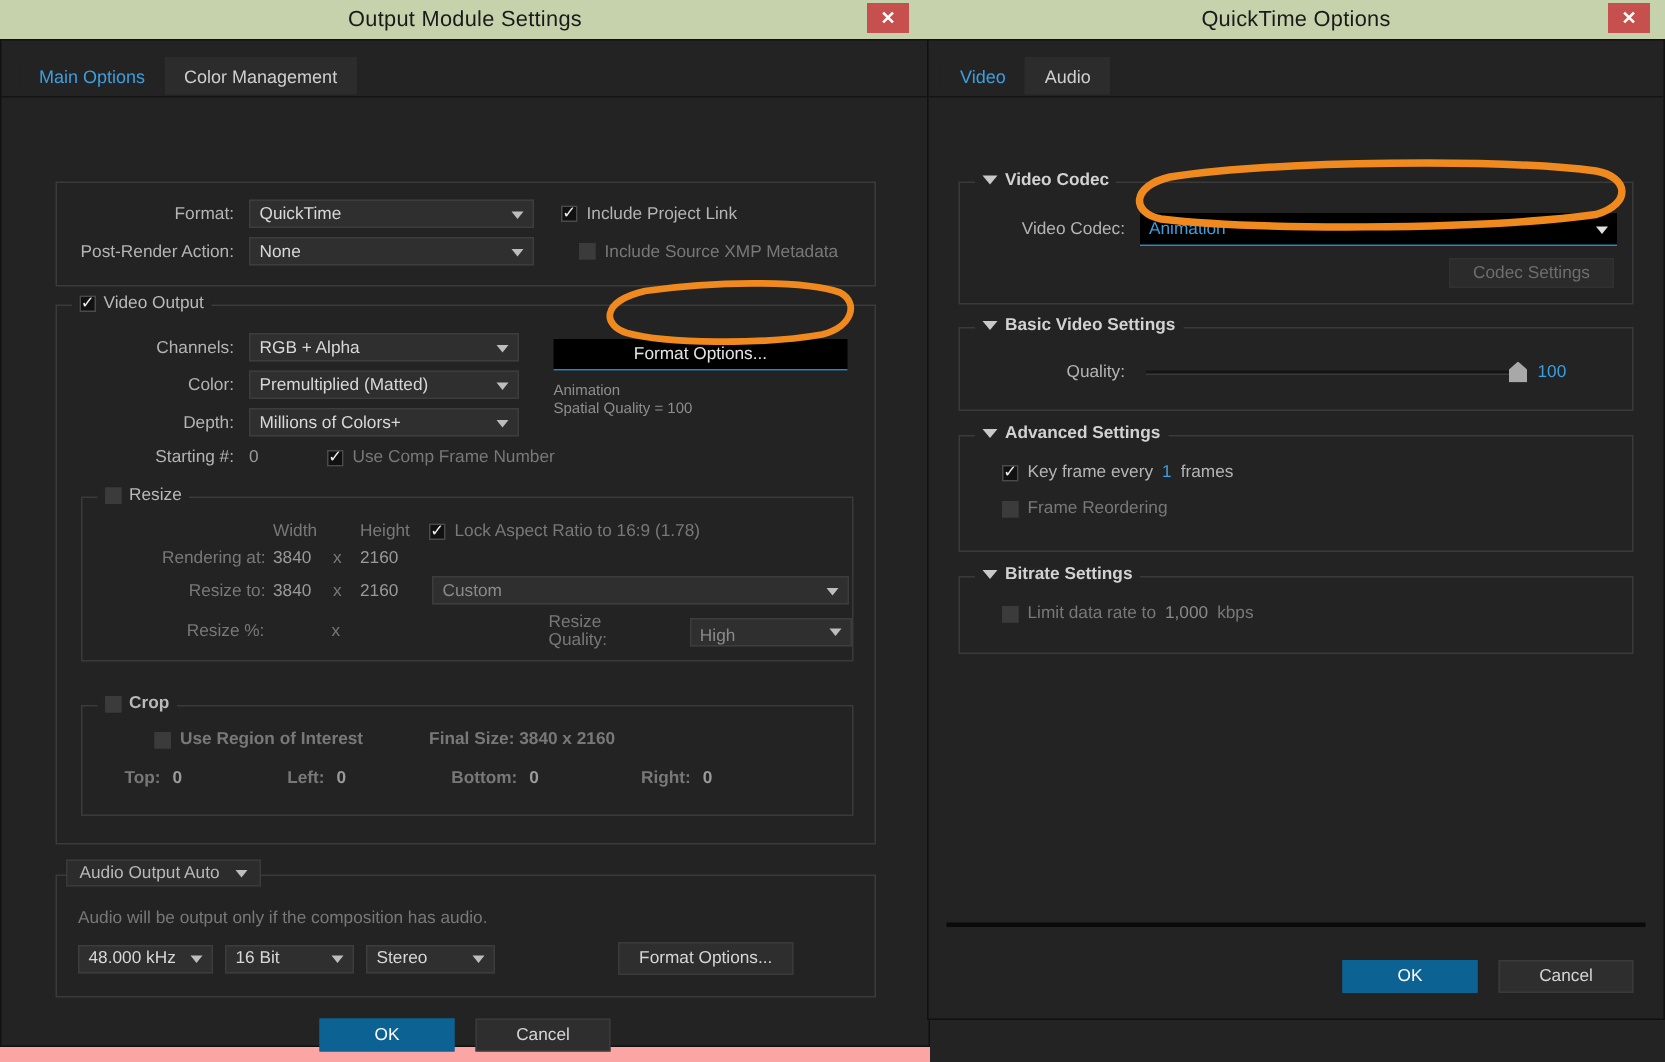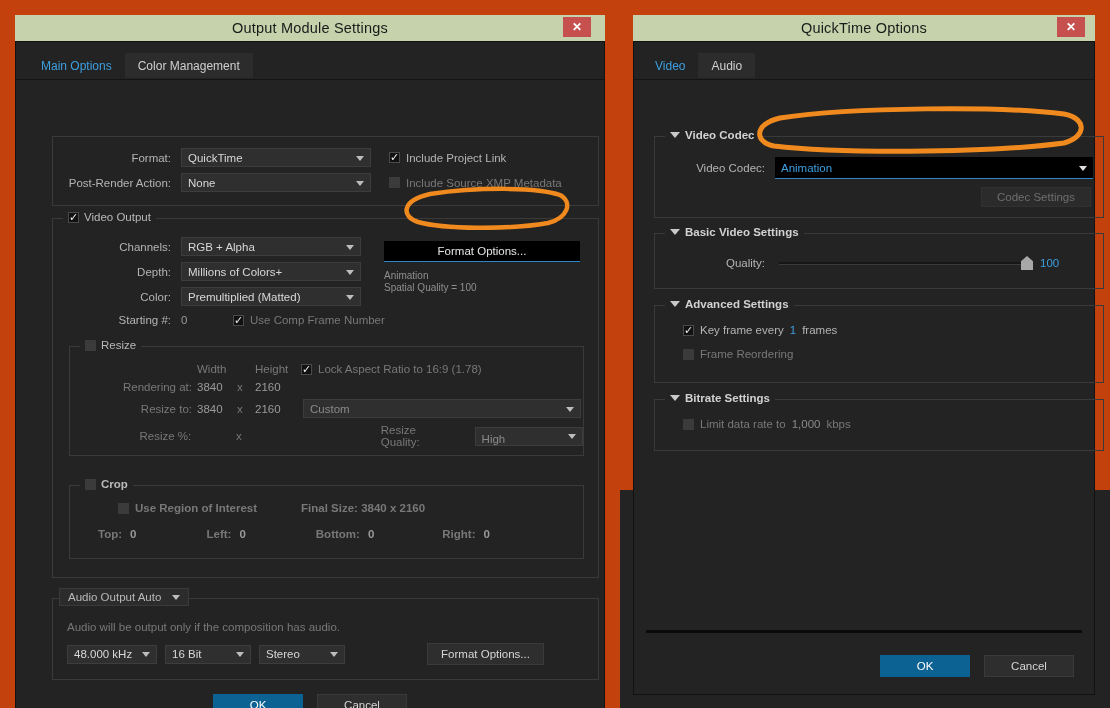--- a/index.html
+++ b/index.html
@@ -5,21 +5,21 @@
   * { box-sizing: border-box; margin: 0; padding: 0; }
   html, body {
     width: 1110px; height: 708px;
     background: #1d1d1d;
     font-family: "Liberation Sans", sans-serif;
     overflow: hidden;
   }
   .root { position: relative; width: 1110px; height: 708px; background:#232323; }
 
   
-  .dialog { position: absolute; background: #c2410c; padding: 15px; }
+  .dialog { position: absolute; background: #fca5a5; padding: 0; }
   .dlg-titlebar {
     height: 26px; position: relative;
     display: flex; align-items: center; justify-content: center;
     background: #c5d2ab;
   }
   .dlg-title { font-size: 14.5px; color: #1a1a1a; letter-spacing: .2px; }
   .dlg-close {
     position: absolute; top: 2px; width: 28px; height: 20px;
     background: #c5504d; color: #fff; font-size: 12px; font-weight: bold;
     display: flex; align-items: center; justify-content: center;
@@ -110,21 +110,21 @@
               <span class="cb checked"></span>
               <span class="lbl">Include Project Link</span>
             </div>
           </div>
           <div style="display:flex; align-items:center; margin-top:6px;">
             <span class="lbl" style="width:106px; text-align:right;">Post-Render Action:</span>
             <div class="select" style="margin-left:10px; width:190px;">
               <span>None</span>
               <span class="caret"></span>
             </div>
-            <div class="cbrow" style="margin-left:18px;">
+            <div class="cbrow" style="margin-left:30px;">
               <span class="cb off"></span>
               <span class="lbl dim">Include Source XMP Metadata</span>
             </div>
           </div>
         </div>
       </div>
 
       <div class="group" style="position:absolute; left:36px; top:176px; width:547px; height:360px;">
         <div class="group-title">
           <span class="cb checked"></span>
@@ -133,30 +133,30 @@
 
         <div style="position:absolute; left:12px; top:18px;">
           <div style="display:flex; align-items:center;">
             <span class="lbl" style="width:106px; text-align:right;">Channels:</span>
             <div class="select" style="margin-left:10px; width:180px;">
               <span>RGB + Alpha</span>
               <span class="caret"></span>
             </div>
           </div>
           <div style="display:flex; align-items:center; margin-top:6px;">
+            <span class="lbl" style="width:106px; text-align:right;">Color:</span>
+            <div class="select" style="margin-left:10px; width:180px;">
+              <span>Premultiplied (Matted)</span>
+              <span class="caret"></span>
+            </div>
+          </div>
+          <div style="display:flex; align-items:center; margin-top:6px;">
             <span class="lbl" style="width:106px; text-align:right;">Depth:</span>
             <div class="select" style="margin-left:10px; width:180px;">
               <span>Millions of Colors+</span>
-              <span class="caret"></span>
-            </div>
-          </div>
-          <div style="display:flex; align-items:center; margin-top:6px;">
-            <span class="lbl" style="width:106px; text-align:right;">Color:</span>
-            <div class="select" style="margin-left:10px; width:180px;">
-              <span>Premultiplied (Matted)</span>
               <span class="caret"></span>
             </div>
           </div>
           <div style="display:flex; align-items:center; margin-top:8px;">
             <span class="lbl" style="width:106px; text-align:right;">Starting #:</span>
             <span class="val" style="margin-left:10px; width:40px;">0</span>
             <div class="cbrow" style="margin-left:12px;">
               <span class="cb checked"></span>
               <span class="lbl dim">Use Comp Frame Number</span>
             </div>

